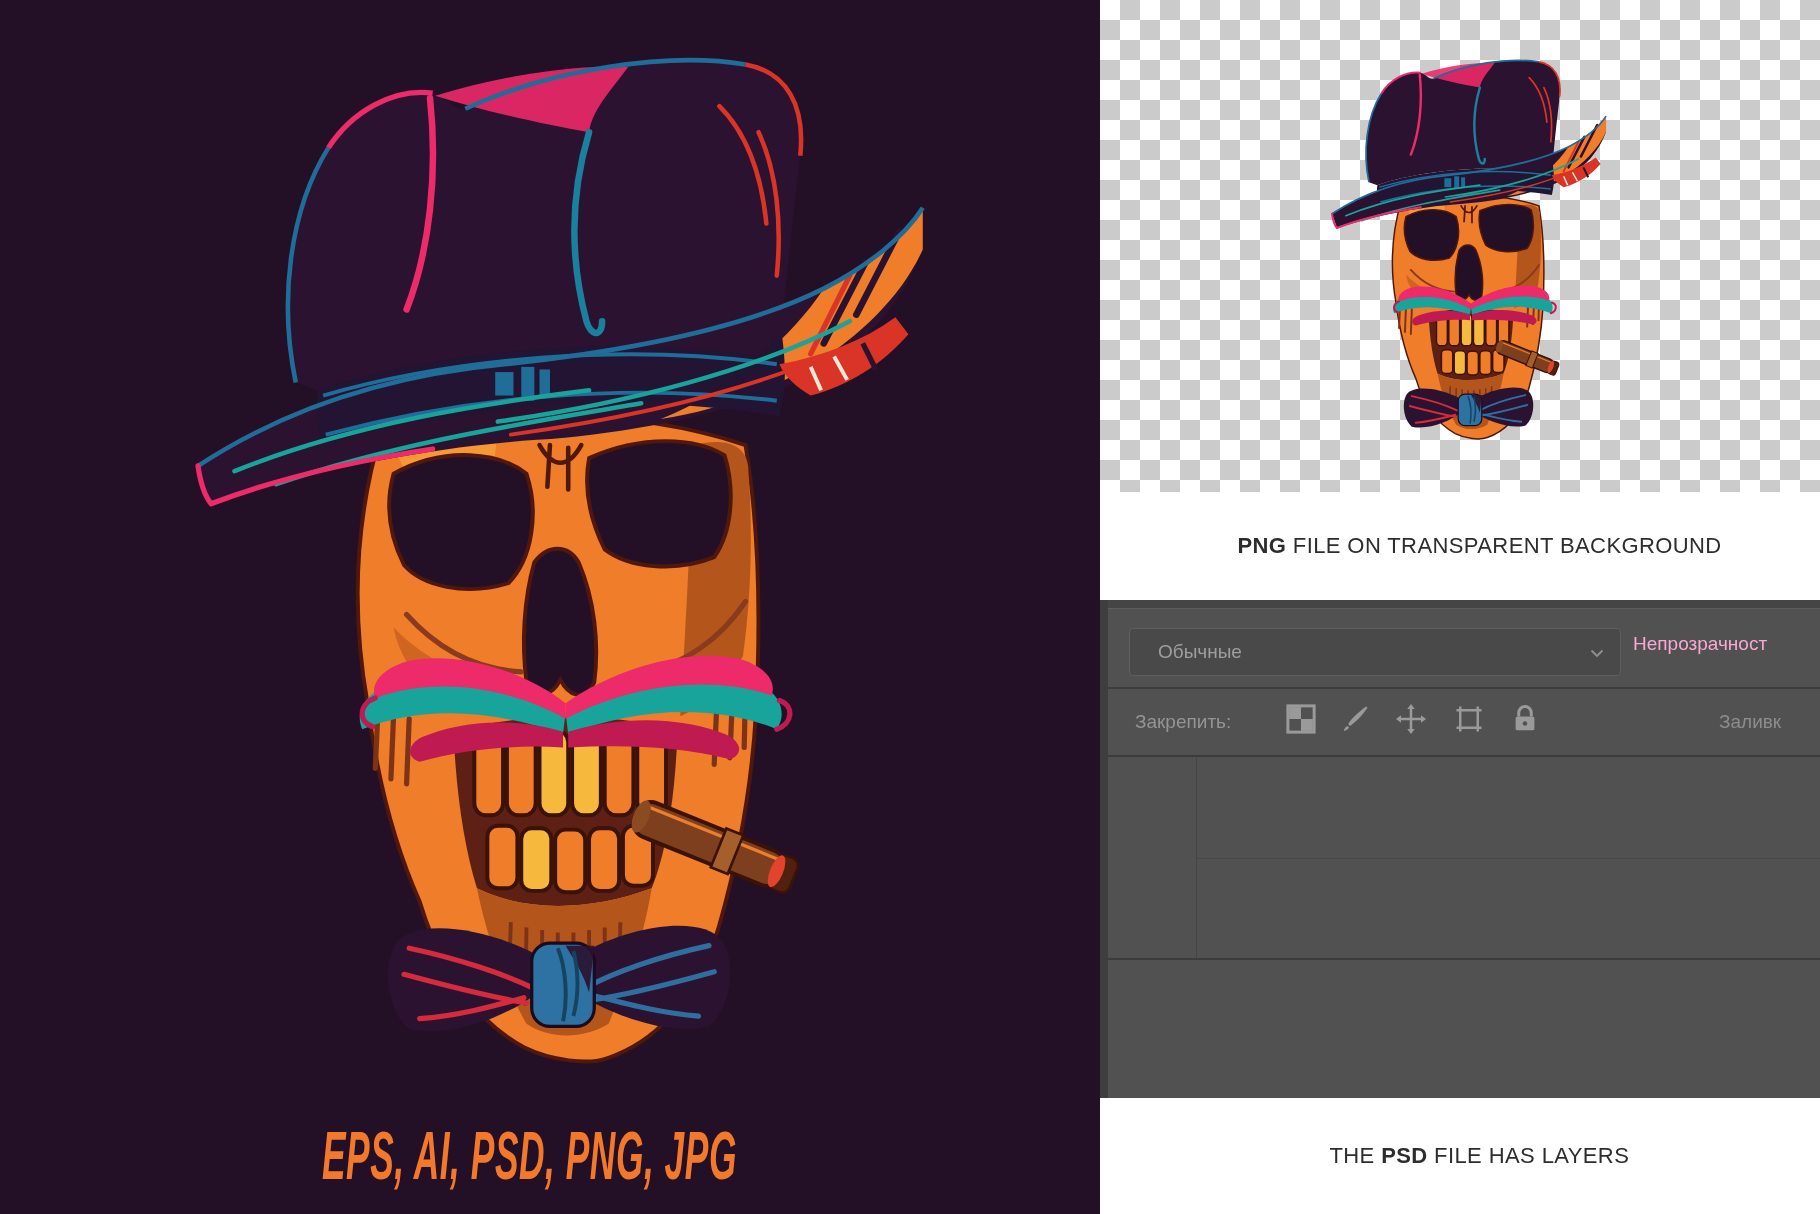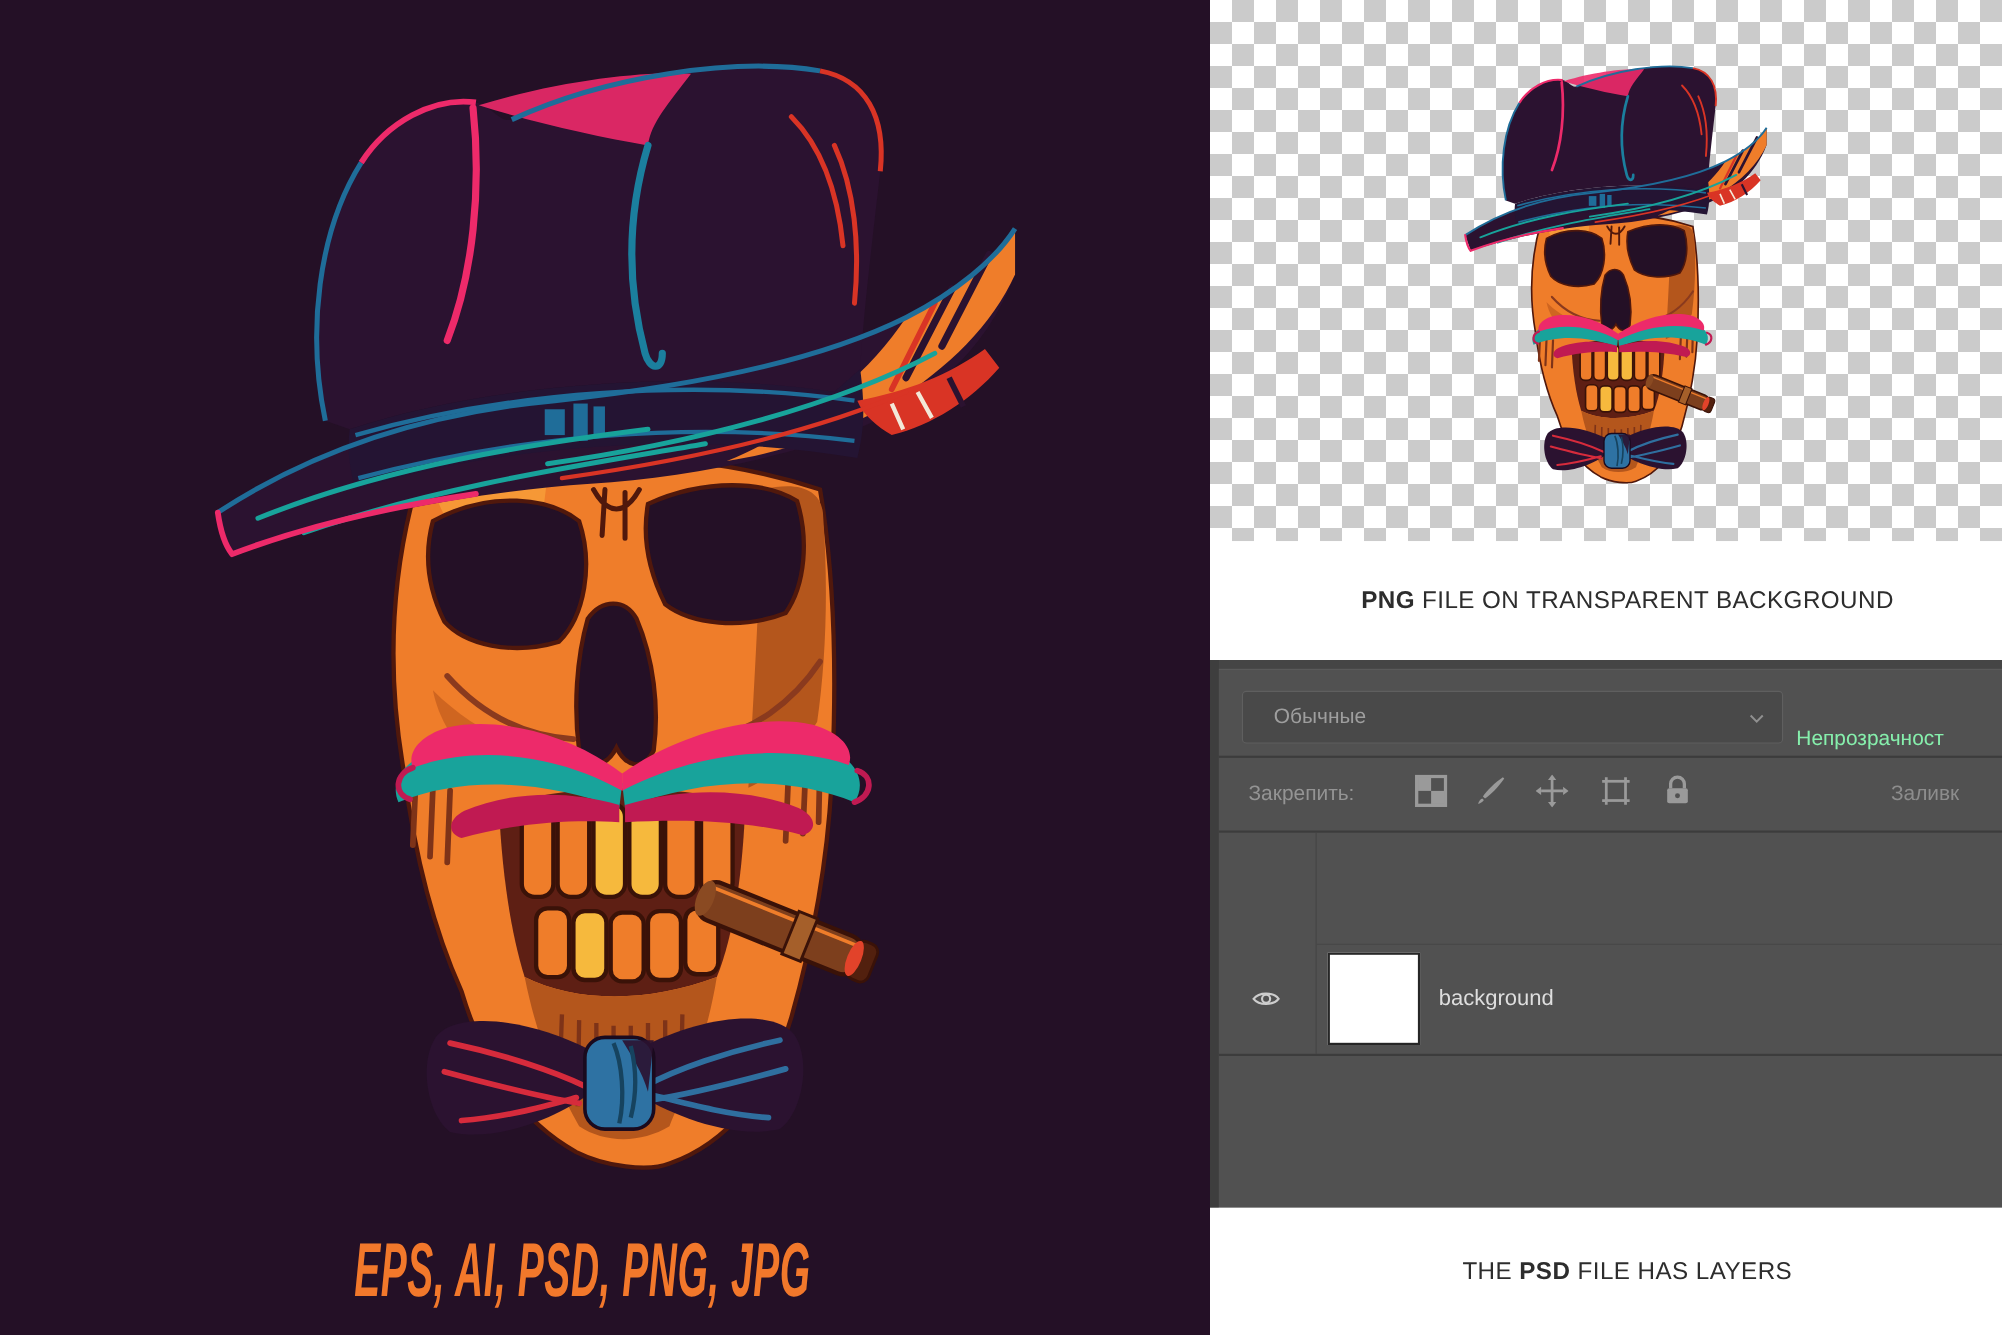--- a/index.html
+++ b/index.html
@@ -34,21 +34,21 @@
   .ps-left-strip{position:absolute;left:0;top:0;width:8px;height:498px;background:#3e3e3e;}
   .sep{position:absolute;left:8px;width:712px;height:2px;background:#3c3c3c;}
   .sep1{top:87px;} .sep2{top:155px;} .sep3{top:358px;}
   .row-divider{position:absolute;left:97px;top:258px;width:623px;height:1px;background:#474747;}
   .eye-col-divider{position:absolute;left:96px;top:157px;width:1px;height:201px;background:#454545;}
 
   .blend-select{position:absolute;left:29px;top:28px;width:492px;height:48px;background:#494949;
       border:1px solid #5f5f5f;border-radius:4px;box-sizing:border-box;display:flex;align-items:center;}
   .blend-select .val{margin-left:28px;color:#9e9e9e;}
   .blend-select .chev{position:absolute;right:16px;top:20px;}
-  .opacity-label{position:absolute;left:533px;top:0;height:87px;display:flex;align-items:center;white-space:nowrap;color:#86efac;margin-top:28px;}
+  .opacity-label{position:absolute;left:533px;top:0;height:87px;display:flex;align-items:center;white-space:nowrap;color:#f9a8d4;}
   .lock-label{position:absolute;left:35px;top:89px;height:66px;display:flex;align-items:center;color:#949494;text-align:right;}
   .fill-label{position:absolute;left:619px;top:89px;height:66px;display:flex;align-items:center;white-space:nowrap;color:#8d8d8d;}
   .lock-icon{position:absolute;top:104px;width:30px;height:30px;cursor:pointer;}
   .li-1{left:186px;} .li-2{left:240px;} .li-3{left:296px;} .li-4{left:354px;} .li-5{left:410px;}
 
   .layer-row{position:absolute;left:8px;width:712px;cursor:pointer;}
   .row-print{top:157px;height:101px;}
   .row-background{top:258px;height:100px;}
   .eye-btn{position:absolute;left:23px;top:50%;transform:translateY(-50%);width:40px;height:30px;
       display:flex;align-items:center;justify-content:center;}
@@ -233,30 +233,20 @@
       <svg class="lock-icon li-5" viewBox="0 0 24 24">
         <path d="M7,10 V7 a5,5 0 0 1 10,0 V10" fill="none" stroke="#9a9a9a" stroke-width="2.4"></path>
         <rect x="4.5" y="10" width="15" height="11" rx="1.5" fill="#9a9a9a"></rect>
           <circle cx="12" cy="15.5" r="1.8" fill="#515151"></circle>
         </svg>
       <span class="fill-label">Заливк</span>
 
       <div class="sep sep2"></div>
 
       <div class="row-divider"></div>
-      <div class="layer-row row-background">
-        <span class="eye-btn">
-          <svg width="26" height="18" viewBox="0 0 24 16">
-              <path d="M1.5,8 C6,2.2 18,2.2 22.5,8 C18,13.8 6,13.8 1.5,8 Z" fill="none" stroke="#cdcdcd" stroke-width="1.8"></path>
-              <circle cx="12" cy="8" r="3.4" fill="none" stroke="#cdcdcd" stroke-width="1.8"></circle>
-            </svg>
-        </span>
-        <span class="layer-thumb"></span>
-        <span class="layer-name">background</span>
-      </div>
       <div class="eye-col-divider"></div>
       <div class="sep sep3"></div>
 
       <div class="ps-left-strip"></div>
     </div>
 
     <div class="caption-band psd-band"><p style="margin:0">
       <span>THE </span><b>PSD</b><span> FILE HAS LAYERS</span>
     </p></div>
 

